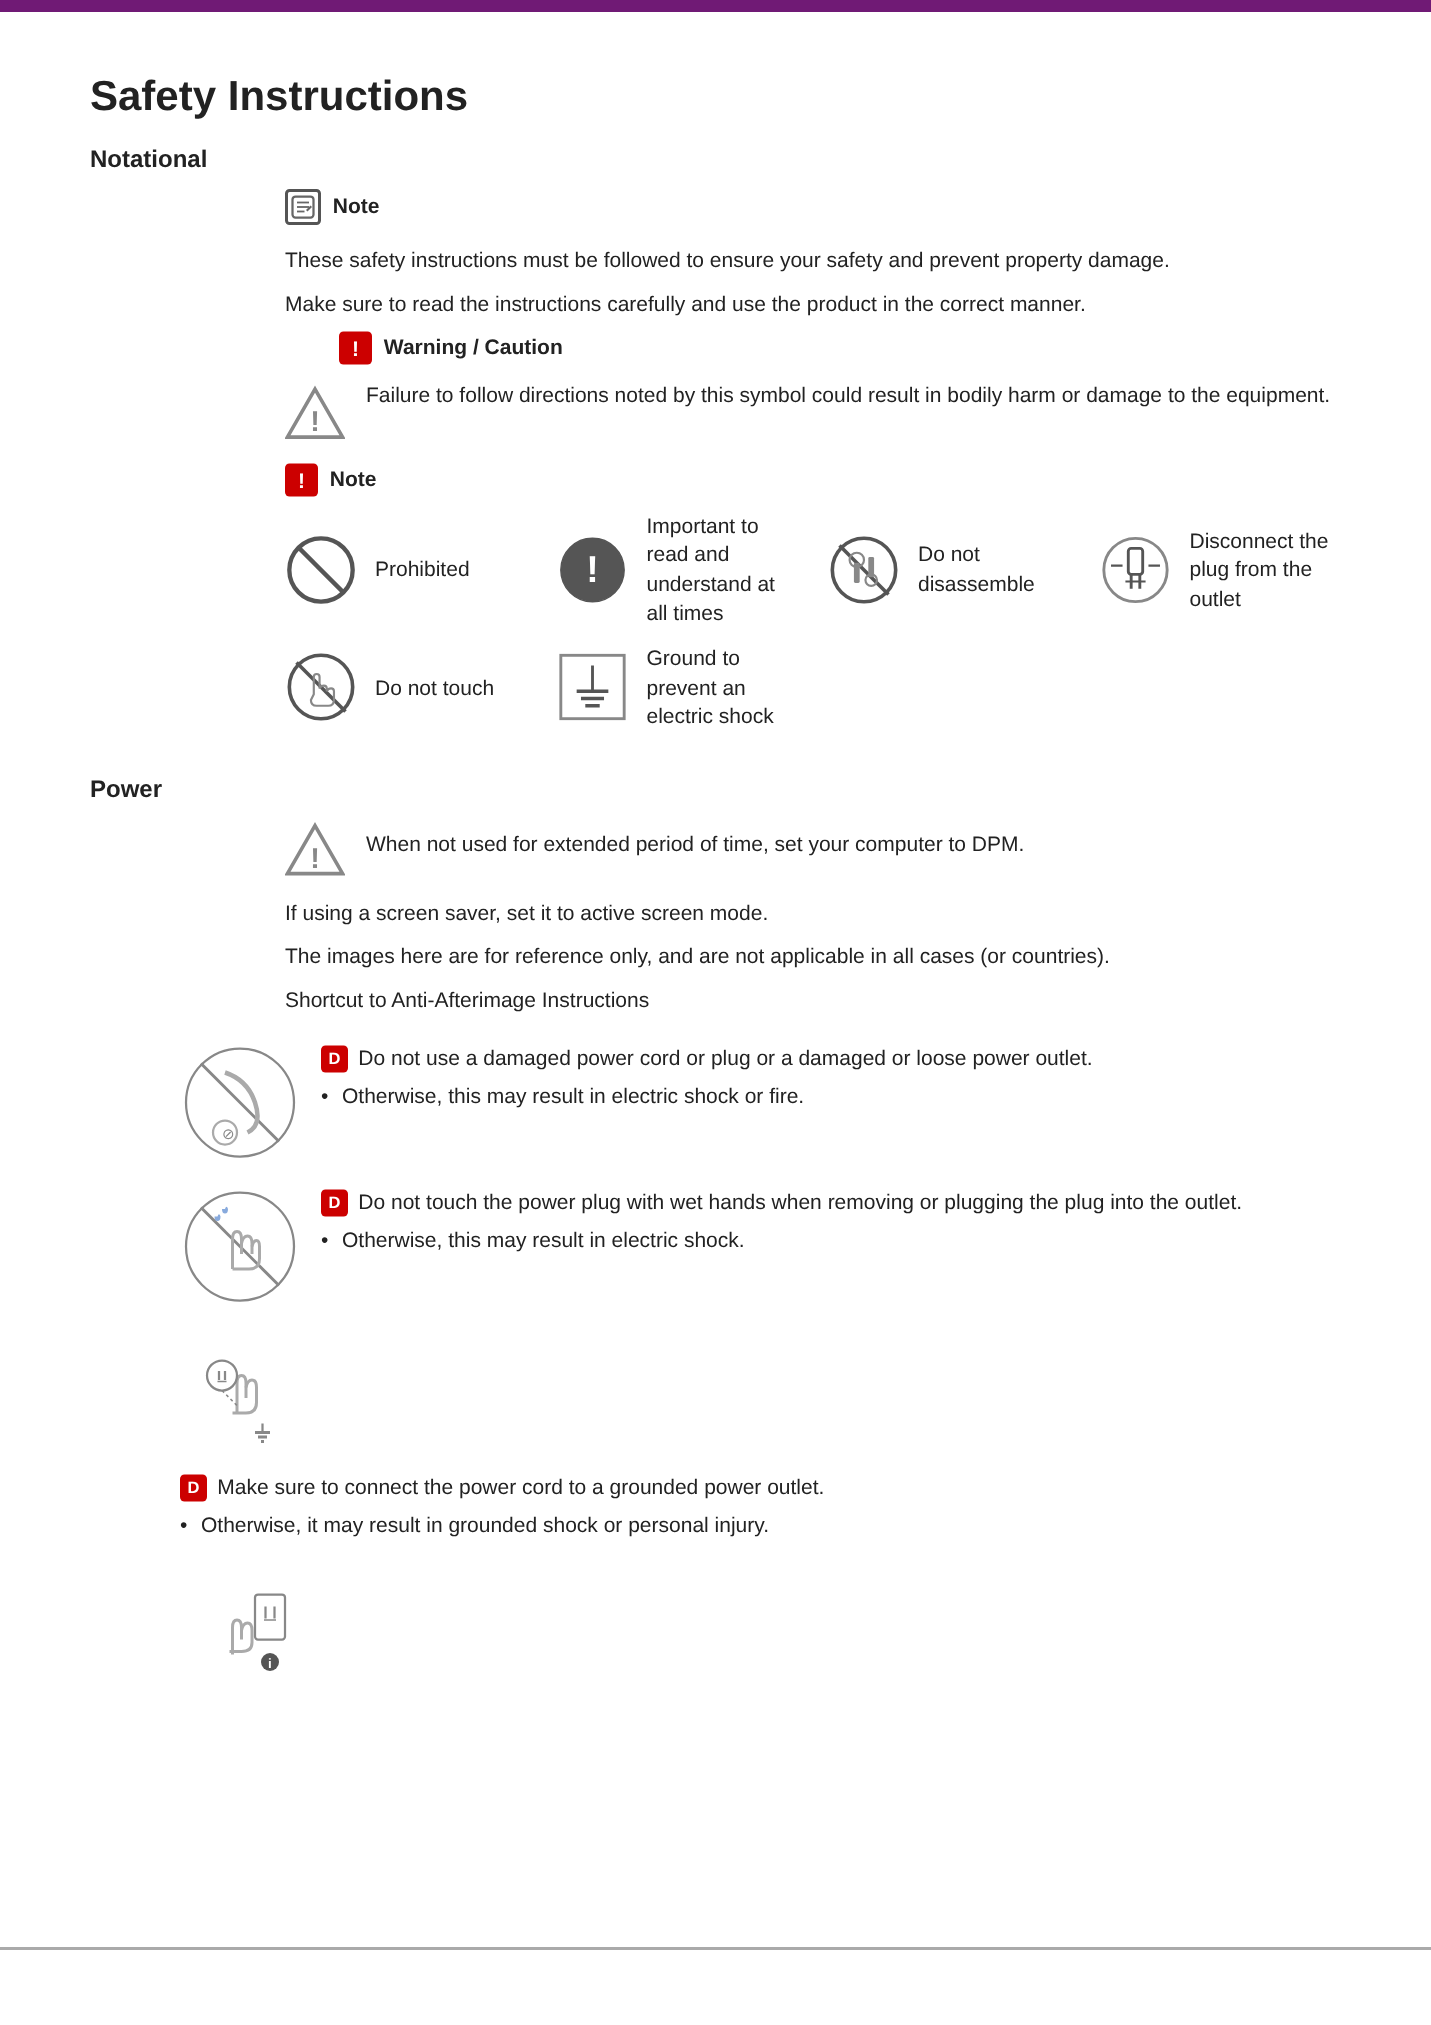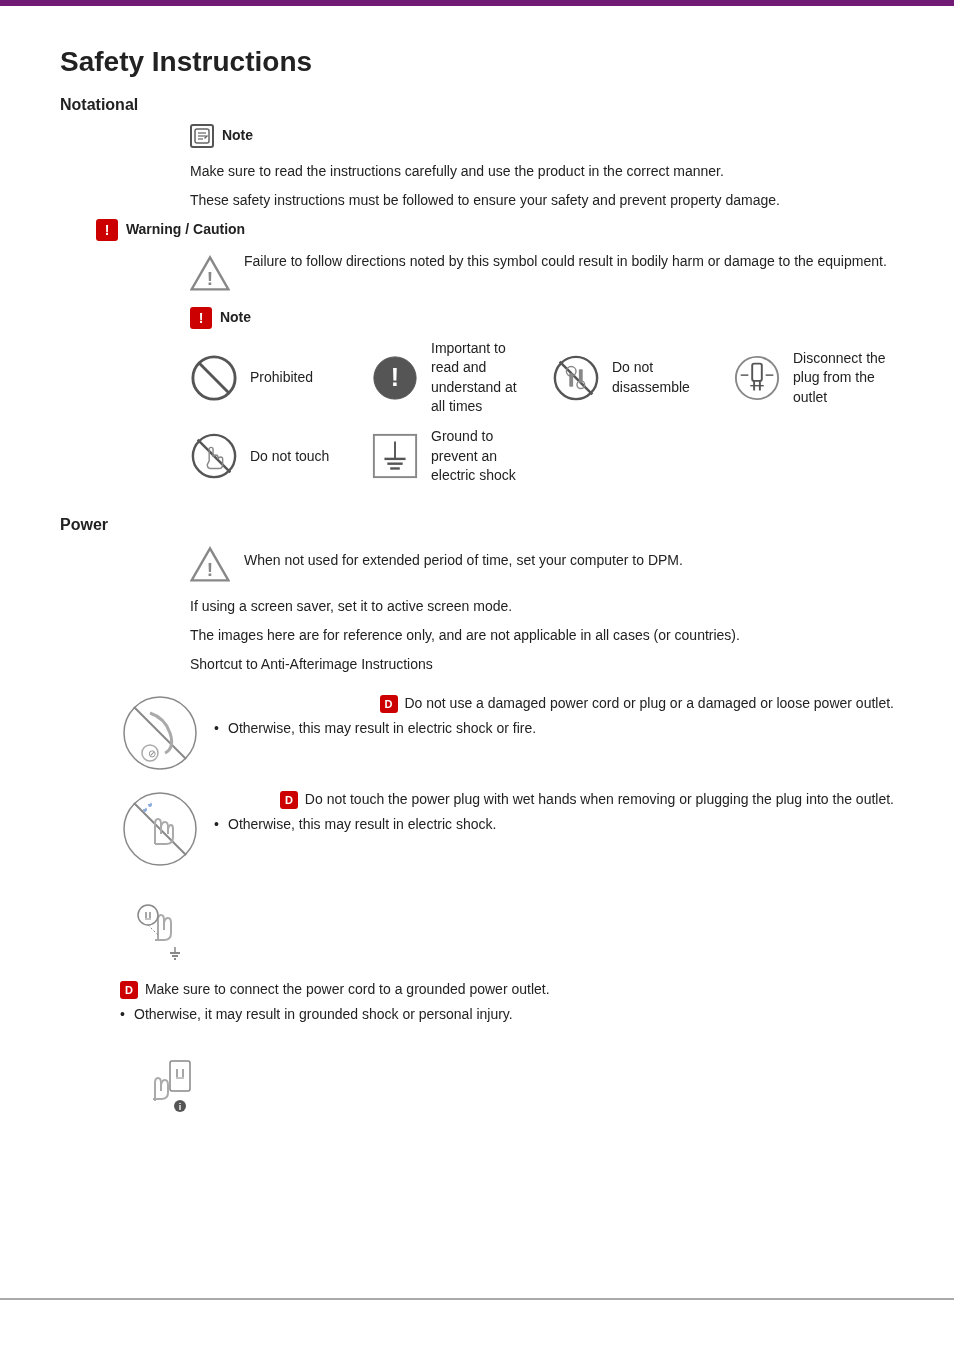--- a/index.html
+++ b/index.html
@@ -7,21 +7,21 @@
       font-family: Arial, sans-serif;
       font-size: 14px;
       color: #222;
       background: #fff;
       width: 954px;
       min-height: 1350px;
       padding: 0;
     }
     .page {
       padding: 40px 60px 40px 60px;
-      border-top: 6px solid #701a75;
+      border-top: 8px solid #701a75;
       border-bottom: 2px solid #aaa;
       min-height: 1300px;
     }
     h1.page-title {
       font-size: 28px;
       font-weight: bold;
       margin-bottom: 18px;
     }
     h2.section-title {
       font-size: 16px;
@@ -126,21 +126,20 @@
       align-items: center;
       justify-content: center;
       position: relative;
     }
     .power-item-content {
       flex: 1;
       line-height: 1.5;
     }
     .power-item-content .main-text {
       margin-bottom: 4px;
-      text-align: right;
     }
     .bullet-text {
       list-style: none;
       padding-left: 14px;
       position: relative;
     }
     .bullet-text::before {
       content: "•";
       position: absolute;
       left: 0;
@@ -177,25 +176,25 @@
         <line x1="4" y1="5" x2="12" y2="5" stroke="#666" stroke-width="1.2"></line>
         <line x1="4" y1="8" x2="12" y2="8" stroke="#666" stroke-width="1.2"></line>
         <line x1="4" y1="11" x2="9" y2="11" stroke="#666" stroke-width="1.2"></line>
         <path d="M10 10 L13 7 L14 8 L11 11 Z" fill="#666"></path>
       </svg>
     </span>
     <span class="note-label" style="font-size:14px;font-weight:bold;">Note</span>
   </div>
 
   <div class="indented">
+    <p class="body-text">These safety instructions must be followed to ensure your safety and prevent property damage.</p>
     <p class="body-text">Make sure to read the instructions carefully and use the product in the correct manner.</p>
-    <p class="body-text">These safety instructions must be followed to ensure your safety and prevent property damage.</p>
-  </div>
-
-  <div style="margin-bottom:8px;padding-left:36px;">
+  </div>
+
+  <div style="margin-left:130px; margin-bottom:8px;padding-left:36px;">
     <span class="warning-icon">!</span>
     <span style="font-weight:bold; font-size:14px;">Warning / Caution</span>
   </div>
 
   <div class="warning-block">
     <svg class="triangle-icon" viewBox="0 0 50 45">
       <polygon points="25,3 48,43 2,43" fill="none" stroke="#888" stroke-width="3"></polygon>
       <text x="25" y="38" text-anchor="middle" font-size="24" font-weight="bold" fill="#888">!</text>
     </svg>
     <span class="warning-text">Failure to follow directions noted by this symbol could result in bodily harm or damage to the equipment.</span>

